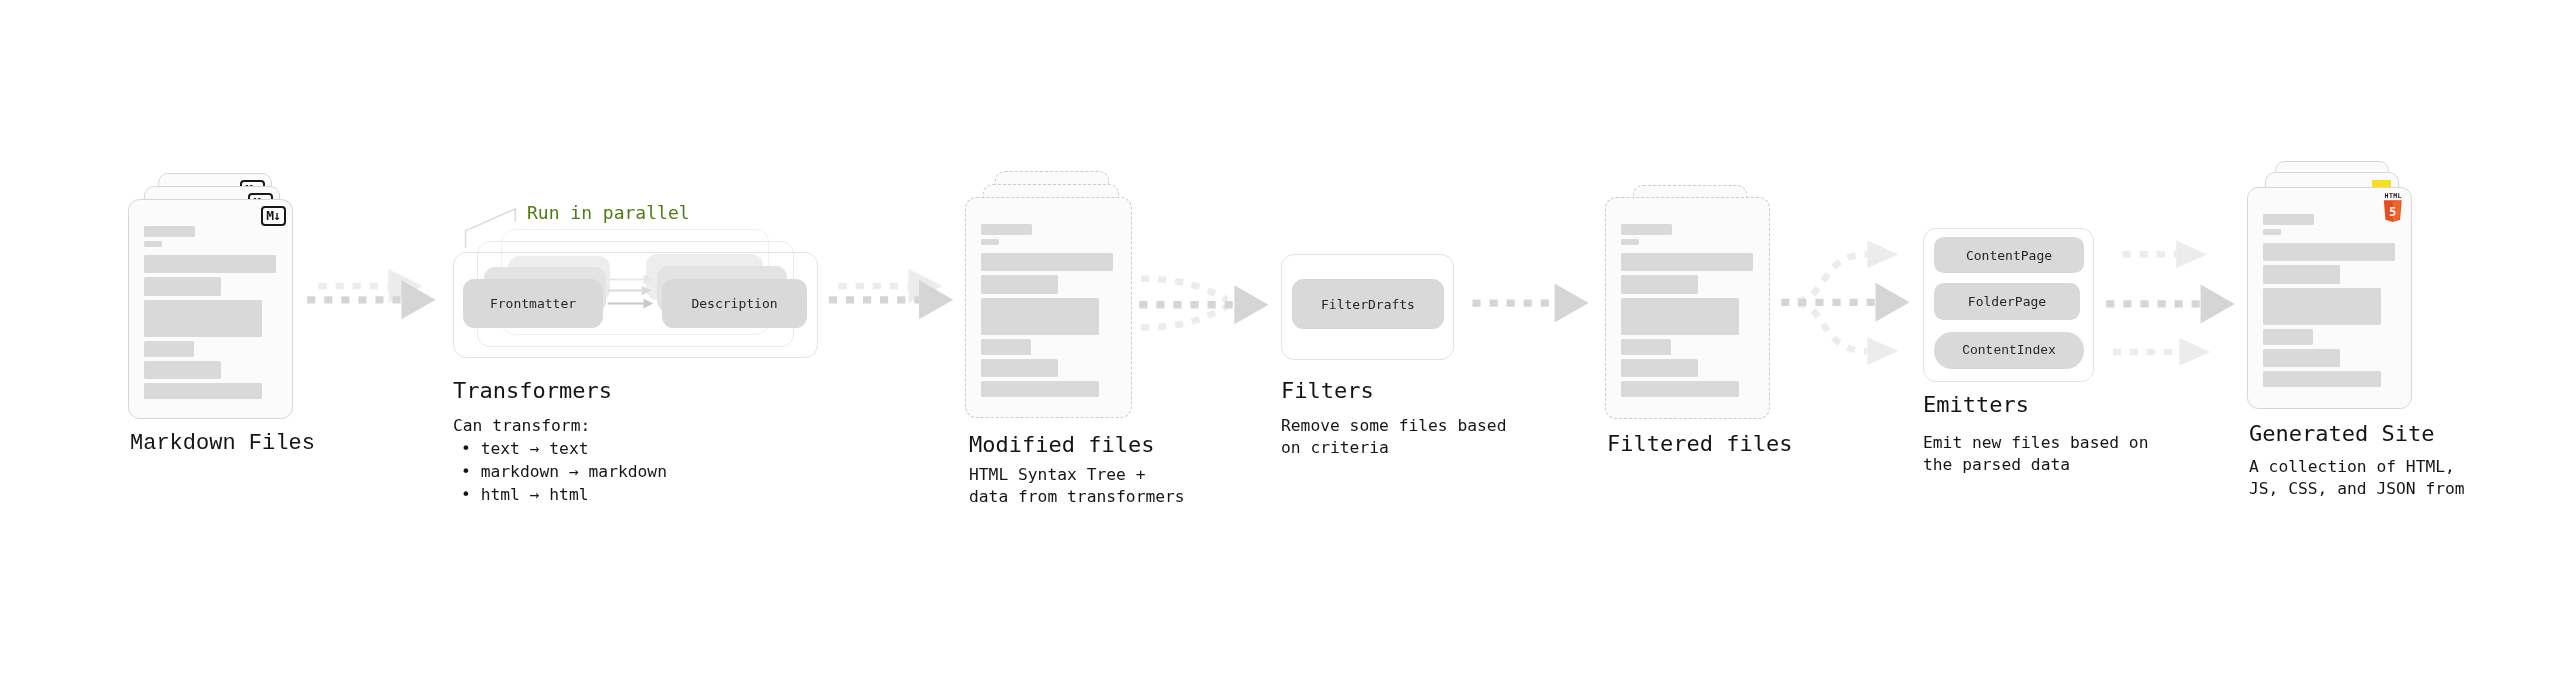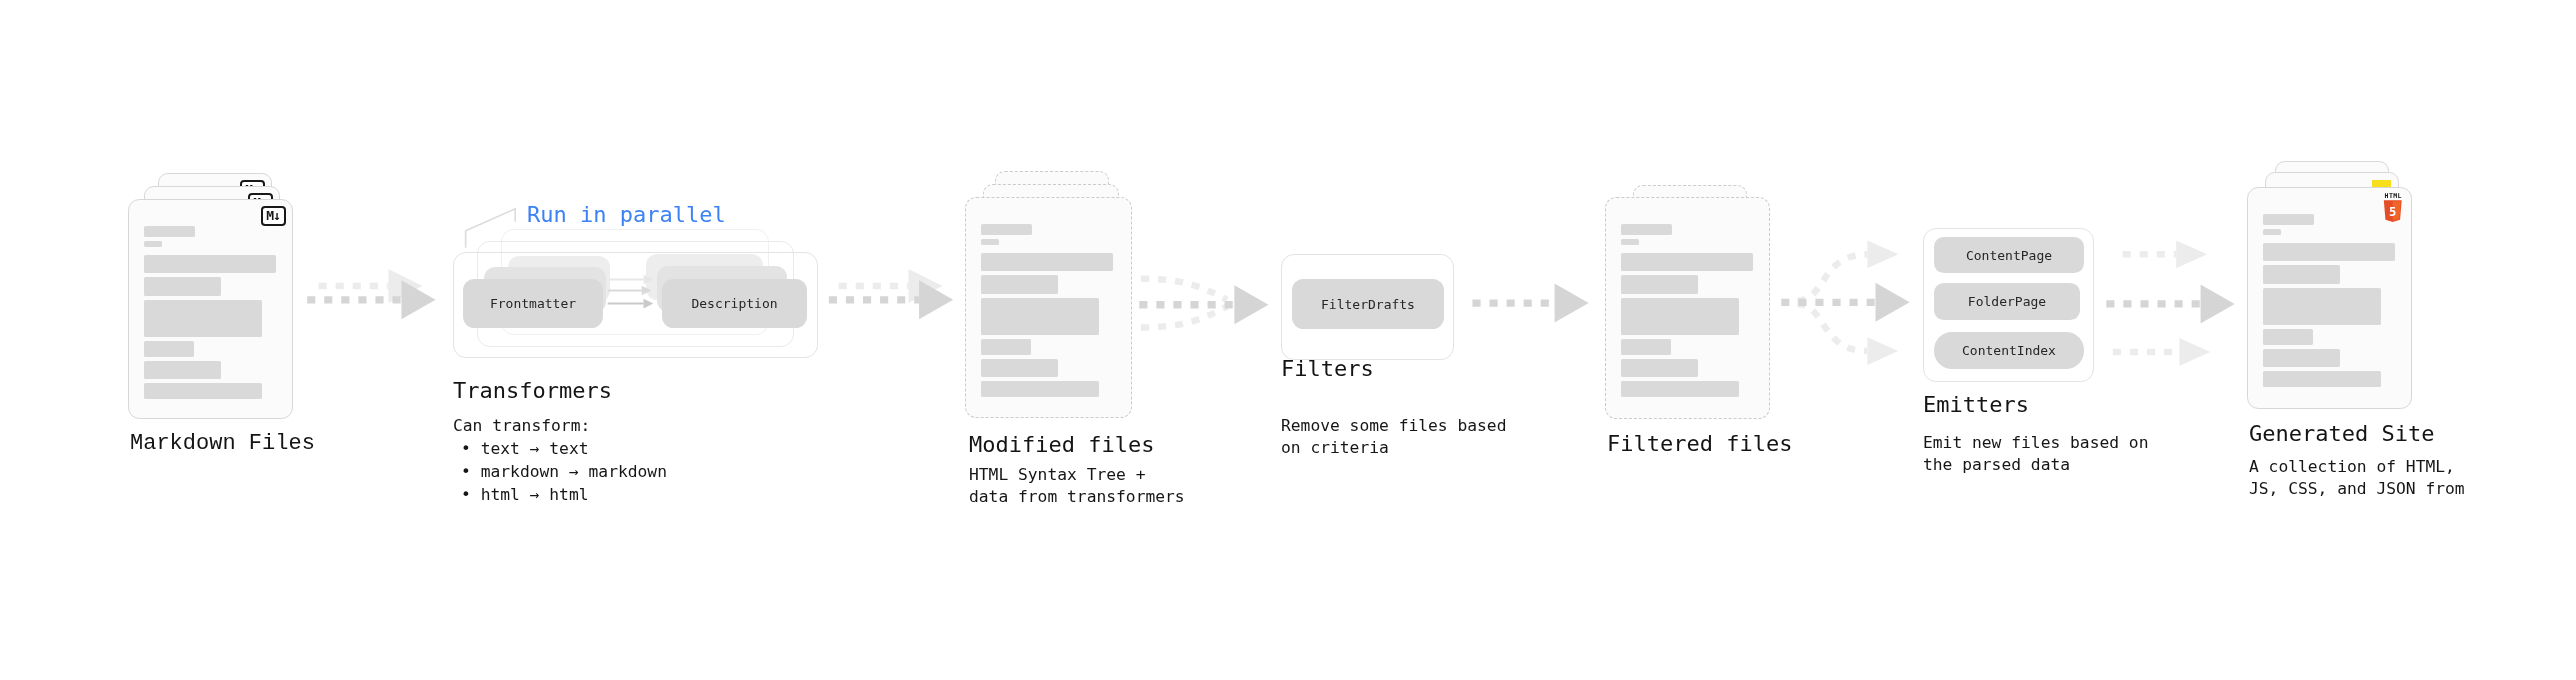--- a/index.html
+++ b/index.html
@@ -54,21 +54,21 @@
   }
   .pill.ghost-mid{background:#e3e3e3;}
   .pill.ghost-back{background:#ededed;}
 
   
   .outline-box{position:absolute;border:1.6px solid #e3e3e3;border-radius:13px;box-sizing:border-box;background:#ffffff;}
 
   
   .node-title{position:absolute;font-size:22px;color:#141414;white-space:nowrap;}
   .caption{position:absolute;font-size:16.3px;color:#161616;line-height:22px;white-space:nowrap;}
-  .annotation{position:absolute;font-size:22px;color:#3b82f6;white-space:nowrap;}
+  .annotation{position:absolute;font-size:18px;color:#4d7c0f;white-space:nowrap;}
 </style>
 </head>
 <body>
 
 <div class="canvas">
 
   <svg class="arrow-layer" viewBox="0 0 3170 838" width="2576" height="681">
 
     <g>
       <line x1="392" y1="352" x2="478" y2="352" stroke="#ececec" stroke-width="8" stroke-dasharray="10 11"></line>
@@ -194,21 +194,21 @@
     <div class="node-title" style="left:969px;top:432px;">Modified files</div>
     <div class="caption" style="left:969px;top:464px;">
       <div>HTML Syntax Tree +</div>
       <div>data from transformers</div>
     </div>
   </div>
 
   <div>
     <div class="outline-box" style="left:1281px;top:254px;width:173px;height:106px;"></div>
     <div class="pill" style="left:1292px;top:279px;width:152px;height:50px;">FilterDrafts</div>
-    <div class="node-title" style="left:1281px;top:356px;">Filters</div>
+    <div class="node-title" style="left:1281px;top:378px;">Filters</div>
     <div class="caption" style="left:1281px;top:415px;">
       <div>Remove some files based</div>
       <div>on criteria</div>
     </div>
   </div>
 
   <div>
     <div class="file-tab dashed" style="left:1633px;top:185px;width:114px;height:41px;"></div>
     <div class="file-card dashed" style="left:1605px;top:197px;width:165px;height:222px;">
       <div>
@@ -222,21 +222,21 @@
           <span class="bar b8"></span>
         </div>
     </div>
     <div class="node-title" style="left:1607px;top:431px;">Filtered files</div>
   </div>
 
   <div>
     <div class="outline-box" style="left:1923px;top:228px;width:171px;height:154px;"></div>
     <div class="pill" style="left:1934px;top:237px;width:150px;height:36px;border-radius:9.8px;">ContentPage</div>
     <div class="pill" style="left:1934px;top:283px;width:146px;height:37px;border-radius:9.8px;">FolderPage</div>
-    <div class="pill" style="left:1934px;top:332px;width:150px;height:37px;border-radius:18px;">ContentIndex</div>
+    <div class="pill" style="left:1934px;top:332px;width:150px;height:37px;border-radius:18px;font-family:Liberation Mono, monospace;">ContentIndex</div>
     <div class="node-title" style="left:1923px;top:392px;">Emitters</div>
     <div class="caption" style="left:1923px;top:432px;">
       <div>Emit new files based on</div>
       <div>the parsed data</div>
     </div>
   </div>
 
   <div>
     <div class="file-tab" style="left:2275px;top:161px;width:114px;">
       <span class="css-badge">

